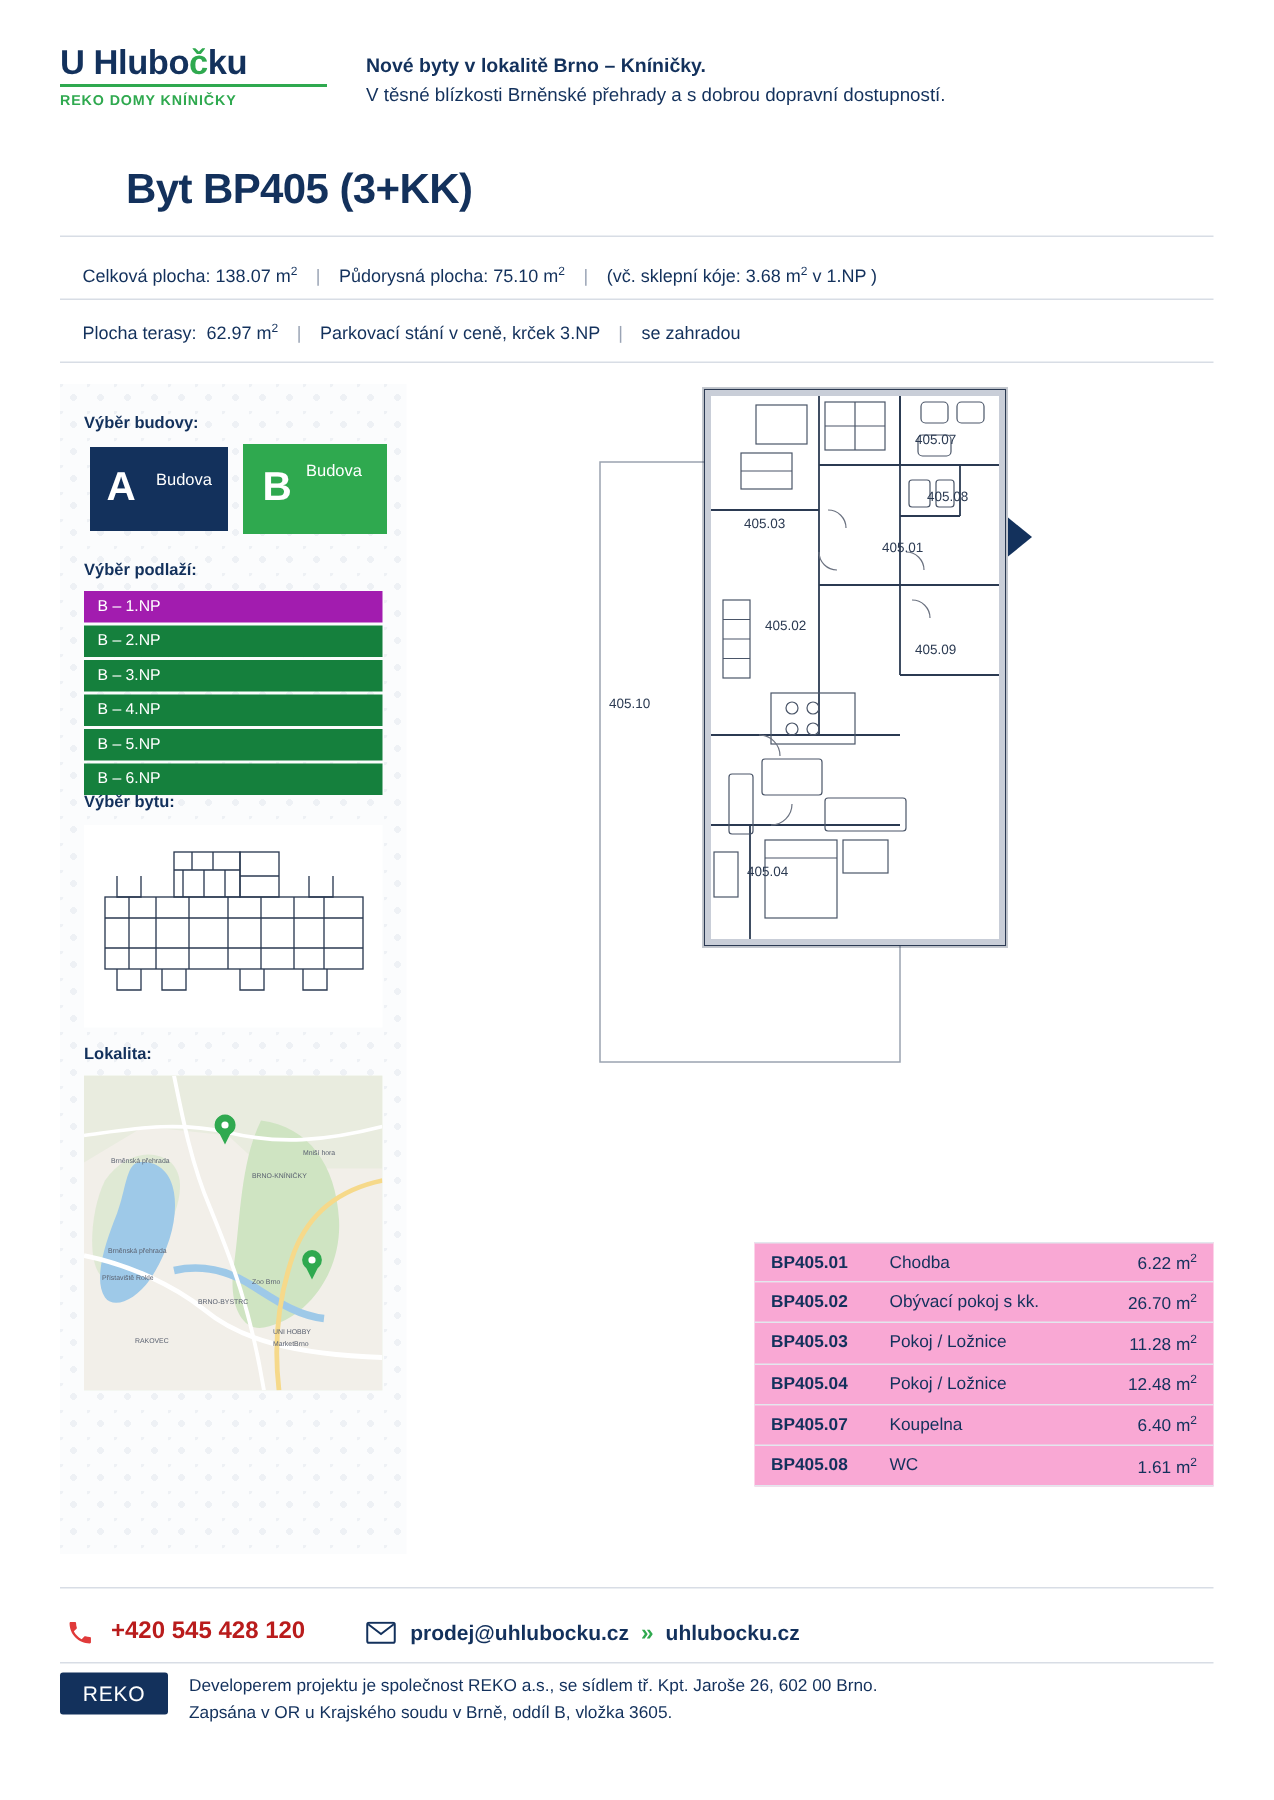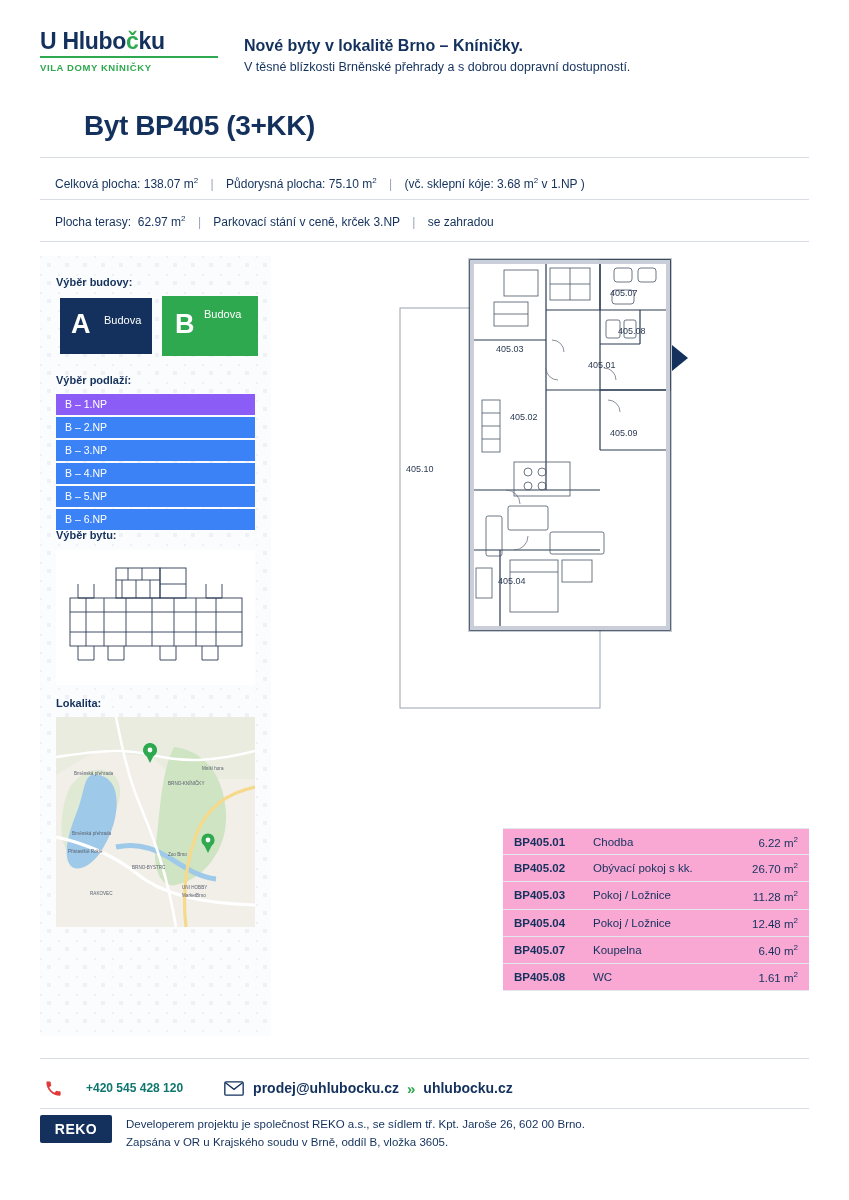--- a/index.html
+++ b/index.html
@@ -15,21 +15,21 @@
   .page { position:absolute; left:0; top:0; width:849px; height:1200px; }
 
   
   .header { position:absolute; left:40px; top:28px; width:769px; height:62px; display:flex; align-items:flex-start; }
   .logo { width:190px; padding-top:2px; }
   .logo-main { font-size:23px; font-weight:bold; color:#13315c; letter-spacing:-0.3px; line-height:1; }
   .logo-main .accent { color:#2fa94f; }
   .logo-sub { font-size:9.5px; font-weight:bold; color:#2fa94f; letter-spacing:0.6px; margin-top:4px; }
   .logo-underline { width:178px; height:2px; background:#2fa94f; margin-top:3px; }
   .head-text { padding-left:14px; padding-top:6px; }
-  .head-line1 { font-size:16px; font-weight:bold; color:#13315c; line-height:1.5; }
+  .head-line1 { font-size:13px; font-weight:bold; color:#13315c; line-height:1.5; }
   .head-line2 { font-size:12.5px; color:#13315c; line-height:1.5; }
 
   
   .title { position:absolute; left:40px; top:110px; font-size:28px; font-weight:bold; color:#13315c; letter-spacing:-0.4px;margin-left:44px; }
 
   .hr { position:absolute; left:40px; width:769px; height:1px; background:#d8dde5; }
   .hr1 { top:157px; }
   .hr2 { top:199px; }
   .hr3 { top:241px; }
 
@@ -54,22 +54,22 @@
   .bld { width:92px; height:56px; position:relative; }
   .bld.a { background:#13315c; }
   .bld.b { background:#2fa94f; }
   .bld .letter { position:absolute; left:11px; top:11px; font-size:27px; font-weight:bold; color:#fff; }
   .bld .word { position:absolute; left:44px; top:16px; font-size:11px; color:#fff; }
   .bld.b .word { left:40px; top:10px; }
   .bld.b { box-shadow:0 0 0 2px #2fa94f; }
 
   .sec-podlazi { position:absolute; left:56px; top:374px;text-align:right; }
   .floors { position:absolute; left:56px; top:394px; width:199px; }
-  .floor { height:21px; line-height:21px; padding-left:9px; font-size:10.5px; color:#fff; background:#3b82f6; margin-bottom:2px; }
-  .floor.active { background:#8b5cf6; }
+  .floor { height:21px; line-height:21px; padding-left:9px; font-size:10.5px; color:#fff; background:#15803d; margin-bottom:2px; }
+  .floor.active { background:#a21caf; }
 
   .sec-byt { position:absolute; left:56px; top:529px; }
   .bytplan { position:absolute; left:56px; top:550px; width:199px; height:135px; background:#fff; border:0; }
 
   .sec-lokalita { position:absolute; left:56px; top:697px; }
   .mapbox { position:absolute; left:56px; top:717px; width:199px; height:210px; overflow:hidden; background:#eef3e9; }
 
   
   .planwrap { position:absolute; left:300px; top:250px; width:510px; height:520px; }
 
@@ -78,42 +78,42 @@
   .rt-row { display:flex; align-items:center; height:27.2px; border-bottom:1px solid #e3e7ee; background:#f9a8d4; }
   .rt-row:first-child { border-top:1px solid #e3e7ee; }
   .rt-code { width:90px; padding-left:11px; font-size:11.5px; font-weight:bold; color:#13315c; }
   .rt-name { flex:1; font-size:11.5px; color:#13315c; }
   .rt-area { width:88px; text-align:right; padding-right:11px; font-size:11.5px; color:#13315c; }
 
   
   .foot-hr { position:absolute; left:40px; top:1058px; width:769px; height:1px; background:#d8dde5; }
   .footer { position:absolute; left:40px; top:1068px; width:769px; height:40px; display:flex; align-items:center; }
   .f-ico { width:26px; height:20px; display:inline-flex; align-items:center; justify-content:center; }
-  .f-phone { font-size:12px; font-weight:bold; color:#0f766e; margin-left:20px; }
+  .f-phone { font-size:16px; font-weight:bold; color:#b91c1c; margin-left:8px; }
   .f-mail { font-size:14px; font-weight:bold; color:#13315c; margin-left:6px; }
   .f-sep { color:#2fa94f; font-size:15px; font-weight:bold; padding:0 8px; }
   .f-web { font-size:14px; font-weight:bold; color:#13315c; }
   .f-gap { width:38px; }
 
   .foot2-hr { position:absolute; left:40px; top:1108px; width:769px; height:1px; background:#d8dde5; }
   .footer2 { position:absolute; left:40px; top:1115px; width:769px; display:flex; align-items:flex-start; }
-  .reko { width:72px; height:28px; background:#13315c; color:#fff; font-size:14px; font-weight:bold;
+  .reko { width:72px; height:28px; background:#13315c; color:#fff; font-size:14px; font-weight:normal;
           display:flex; align-items:center; justify-content:center; letter-spacing:0.5px; border-radius:2px; }
   .legal { padding-left:14px; font-size:11.5px; color:#13315c; line-height:1.55; padding-top:1px; }
 </style>
 </head>
 <body>
 
 <div class="page">
 
   <div class="header">
     <div class="logo">
       <div class="logo-main"><span>U Hlubo</span><span class="accent">č</span><span>ku</span></div>
       <div class="logo-underline"></div>
-      <div class="logo-sub">VILA DOMY KNÍNIČKY</div>
+      <div class="logo-sub">REKO DOMY KNÍNIČKY</div>
     </div>
     <div class="head-text">
       <div class="head-line1">Nové byty v lokalitě Brno – Kníničky.</div>
       <div class="head-line2">V těsné blízkosti Brněnské přehrady a s dobrou dopravní dostupností.</div>
     </div>
   </div>
 
   <div class="title">Byt BP405 (3+KK)</div>
 
   <div class="hr hr1"></div>

